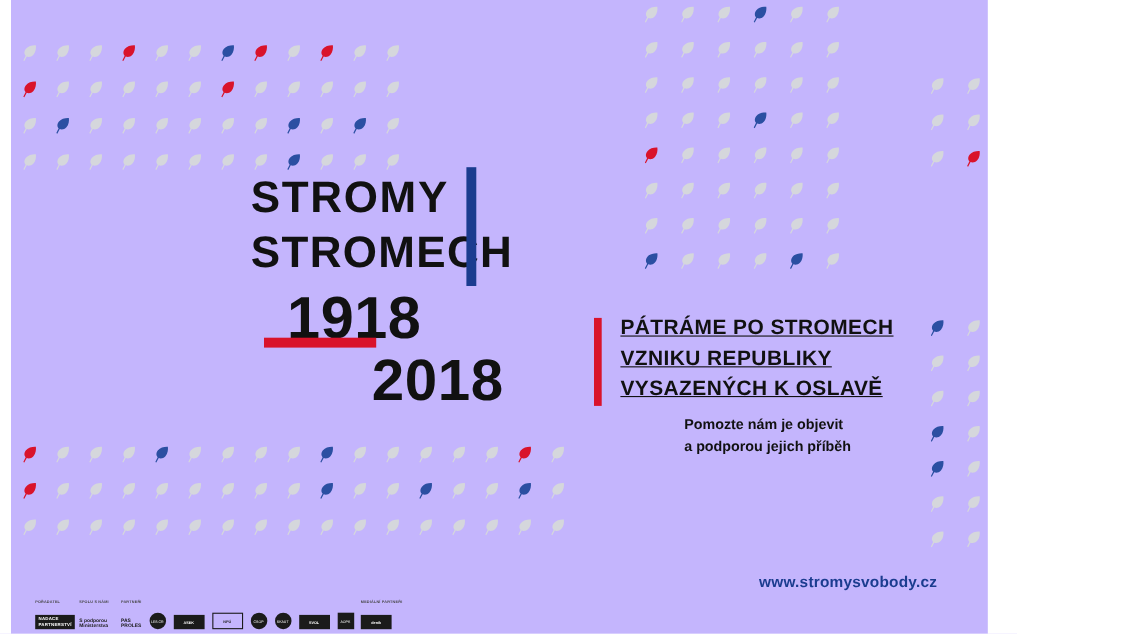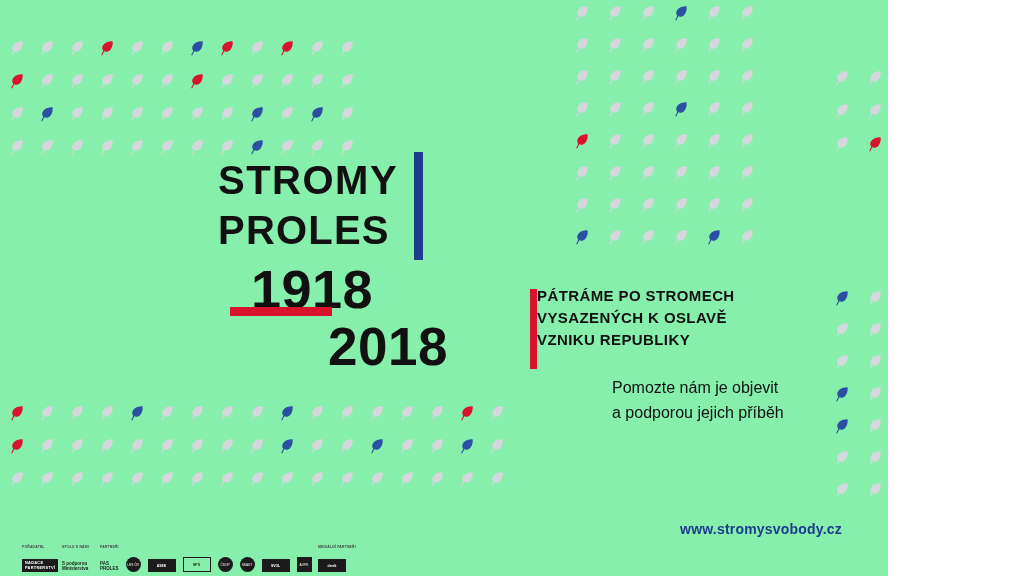--- a/index.html
+++ b/index.html
@@ -9,24 +9,24 @@
   }
   body {
     width: 1024px;
     height: 576px;
     overflow: hidden;
     font-family: "Liberation Sans", sans-serif;
     position: relative;
   }
   .stage {
     position: absolute;
-    left: 0; top: 0;
+    left: 10px; top: 0;
     width: 888px;
     height: 576px;
-    background: #86efac;
+    background: #c4b5fd;
     overflow: hidden;
   }
 
   
   .leaf-field {
     position: absolute;
     display: grid;
     pointer-events: none;
   }
   .leaf {
@@ -95,34 +95,35 @@
   }
   .headline-rule {
     position: absolute;
     left: 0;
     top: 4px;
     width: 7px;
     height: 80px;
     background: #d9132b;
   }
   .headline-text {
-    margin-left: 7px;
+    margin-left: 24px;
     font-weight: bold;
-    font-size: 15px;
+    font-size: 19px;
     line-height: 1.45;
     letter-spacing: 0.4px;
     color: #111111;
+    text-decoration: underline;
   }
   .subhead {
     position: absolute;
     left: 612px;
     top: 376px;
     width: 220px;
-    font-weight: normal;
-    font-size: 16px;
+    font-weight: bold;
+    font-size: 13px;
     line-height: 1.55;
     color: #111111;
   }
 
   
   .url {
     position: absolute;
     right: 46px;
     top: 521px;
     font-weight: bold;
@@ -1216,31 +1217,31 @@
             <path d="M12.6 1.2C9.4 1.0 5.6 2.0 3.6 4.4c-2.0 2.4-1.6 5.0-0.3 6.3L1.2 14.9l0.9 0.6 2.2-4.2c1.8 0.9 4.3 0.4 6.1-1.6 2.1-2.3 2.6-6.2 2.2-8.5z" fill="#d5d7dc"></path>
           </svg>
         </span>
       </div>
     </div>
 
   <div class="logo-block">
     <div class="blue-bar"></div>
     <div class="red-bar"></div>
     <div class="logo-line logo-stromy">STROMY</div>
-    <div class="logo-line logo-svobody">PROLES</div>
+    <div class="logo-line logo-svobody">STROMECH</div>
     <div class="logo-line logo-1918">1918</div>
     <div class="logo-line logo-2018">2018</div>
   </div>
 
   <div class="headline-block">
     <div class="headline-rule"></div>
     <div class="headline-text">
       <div>PÁTRÁME PO STROMECH</div>
+      <div>VZNIKU REPUBLIKY</div>
       <div>VYSAZENÝCH K OSLAVĚ</div>
-      <div>VZNIKU REPUBLIKY</div>
     </div>
   </div>
 
   <div class="subhead">
     <div>Pomozte nám je objevit</div>
     <div>a podporou jejich příběh</div>
   </div>
 
   <div class="url">www.stromysvobody.cz</div>
 

